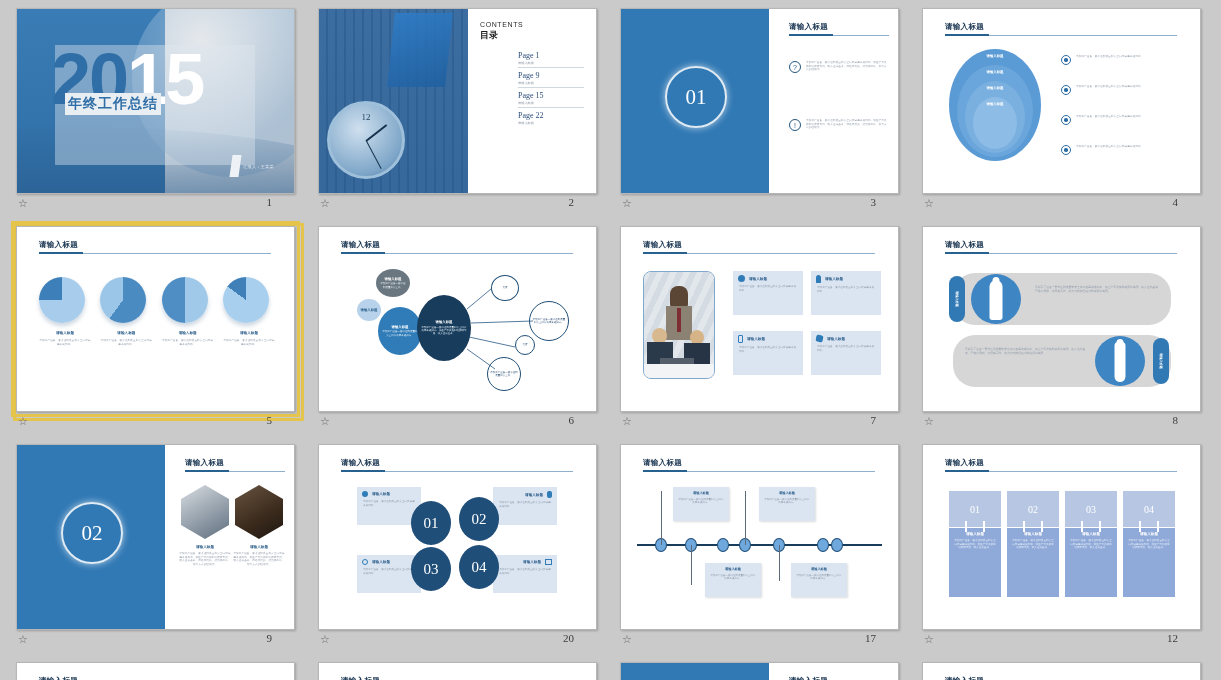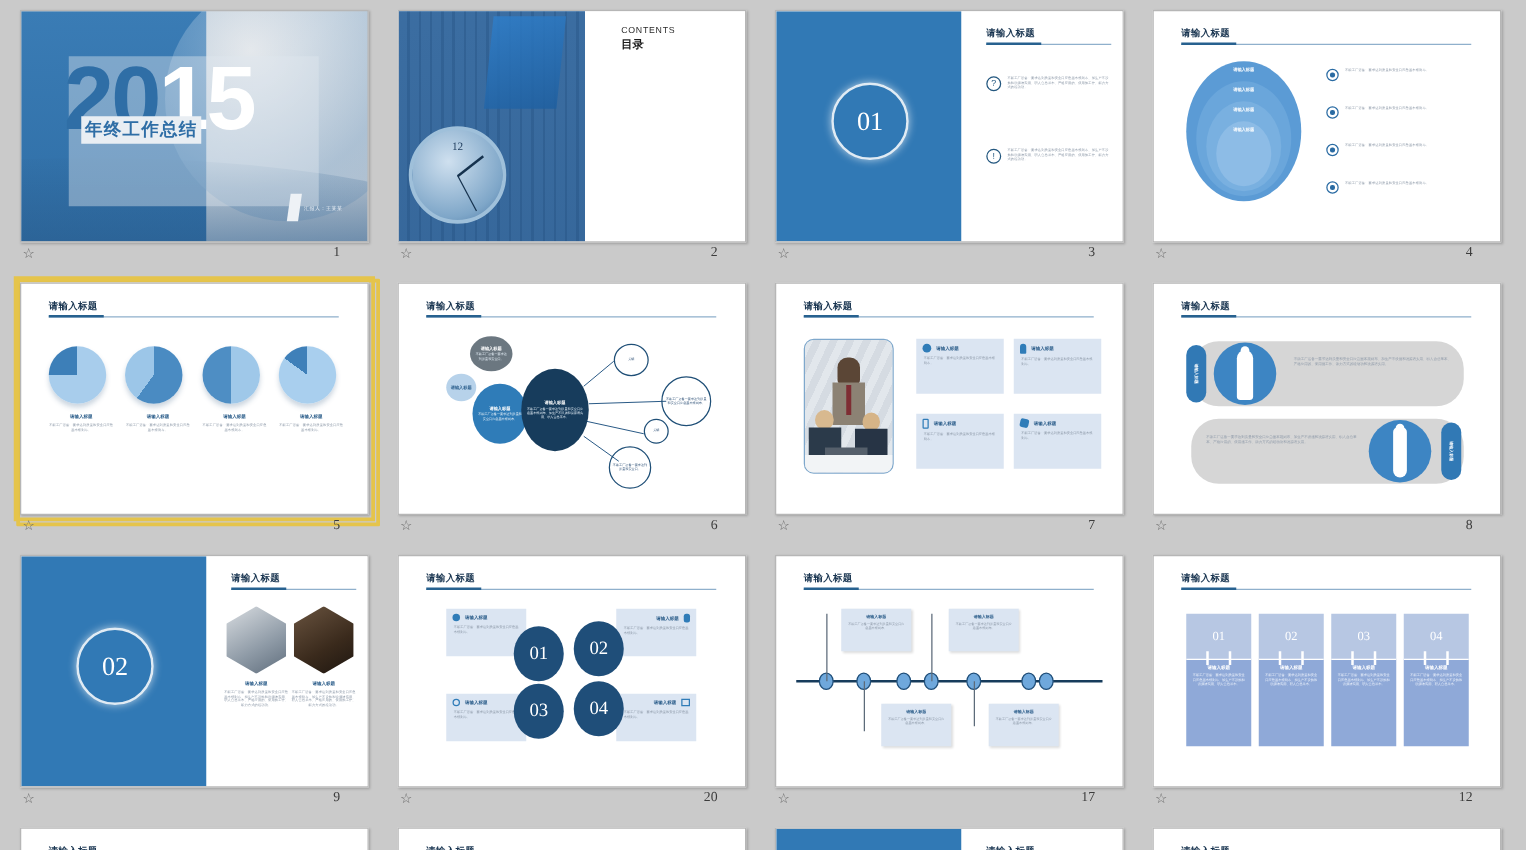--- a/index.html
+++ b/index.html
@@ -82,21 +82,21 @@
   }
   .s2 .sky{ position:absolute; left:72px; top:4px; width:58px; height:74px;
     background:linear-gradient(160deg,#2f7ec9,#1f5f9f); transform:skewX(-6deg); opacity:.85;}
   .s2 .clock{ position:absolute; left:8px; bottom:14px; width:78px; height:78px; border-radius:50%;
     background:radial-gradient(circle at 40% 35%,#cfe0ef,#7ea6c8 70%,#4a77a4);
     border:3px solid #9fc0da; }
   .s2 .clock:before,.s2 .clock:after{ content:""; position:absolute; left:50%; top:50%; background:#16324e; transform-origin:0 50%;}
   .s2 .clock:before{ width:26px; height:1.6px; transform:rotate(-38deg); }
   .s2 .clock:after{ width:32px; height:1.4px; transform:rotate(62deg); }
   .s2 .c12{ position:absolute; left:50%; top:8px; transform:translateX(-50%); font-size:9px; color:#1d3b5c; font-family:"Liberation Serif",serif;}
-  .s2 .cpane{ position:absolute; left:149px; top:0; right:0; bottom:0; background:#fff; padding:12px 29px; }
+  .s2 .cpane{ position:absolute; left:149px; top:0; right:0; bottom:0; background:#fff; padding:12px 12px; }
   .s2 .clabel{ font-size:7px; color:#2a2a2a; letter-spacing:.6px; }
   .s2 .cmu{ font-size:9px; font-weight:bold; color:#1b1b1b; margin-top:1px; }
   .s2 .clist{ margin-top:6px; margin-left:38px; }
   .s2 .citem{ border-bottom:1px solid #cfd7df; padding:3px 0 2px; }
   .s2 .citem:last-child{ border-bottom:none; }
   .s2 .cpg{ font-size:8px; color:#2b4d78; font-family:"Liberation Serif",serif; }
   .s2 .csub{ font-size:3.2px; color:#8d99a8; margin-top:1px; }
 
   
   .sec .band{ position:absolute; left:0; top:0; width:148px; height:100%; background:#3179b5; }
@@ -230,20 +230,38 @@
       <div class="slide s2">
         <div class="photo">
           <div class="sky"></div>
           <div class="clock">
             <div class="c12">12</div>
           </div>
         </div>
         <div class="cpane">
           <div class="clabel">CONTENTS</div>
           <div class="cmu">目录</div>
+          <div class="clist">
+            <div class="citem">
+              <div class="cpg">Page 1</div>
+              <div class="csub">请输入标题</div>
+            </div>
+            <div class="citem">
+              <div class="cpg">Page 9</div>
+              <div class="csub">请输入标题</div>
+            </div>
+            <div class="citem">
+              <div class="cpg">Page 15</div>
+              <div class="csub">请输入标题</div>
+            </div>
+            <div class="citem">
+              <div class="cpg">Page 22</div>
+              <div class="csub">请输入标题</div>
+            </div>
+          </div>
         </div>
       </div>
       <div class="meta">
         <div class="anim-star">☆</div>
         <div class="slide-num">2</div>
       </div>
     </div>
 
     <div class="cell">
       <div class="slide sec s3">

